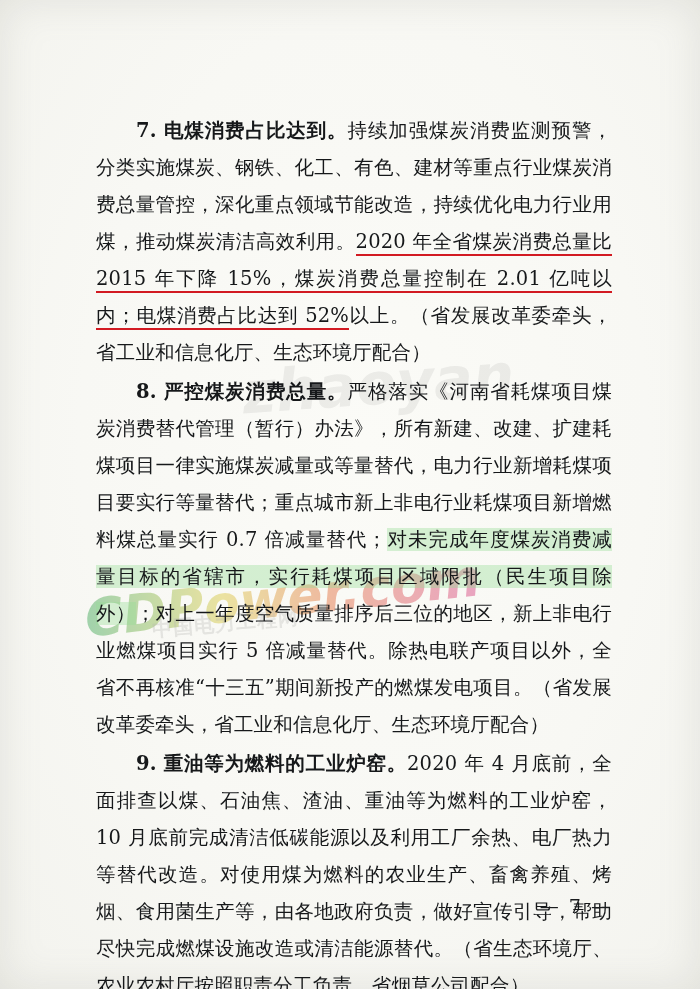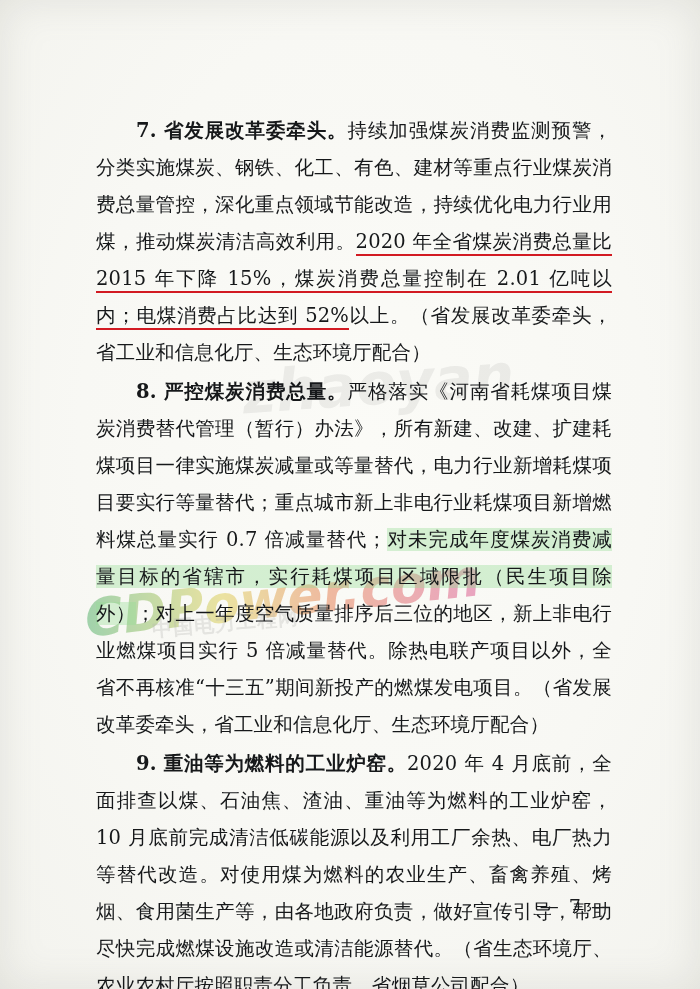--- a/index.html
+++ b/index.html
@@ -129,21 +129,21 @@
 
   <div class="watermark">
     <div class="wm-text wm-1">zhaoyan</div>
     <div class="wm-text wm-2">CDPower.com</div>
     <div class="wm-text wm-3">中国电力工程网</div>
   </div>
 
   <div class="content">
 
     <p class="para indent">
-      <span class="bold">7.</span><span>&nbsp;</span><span class="bold">省发展改革委牵头。</span><span>持续加强煤炭消费监测预警，分类实施煤炭、钢铁、化工、有色、建材等重点行业煤炭消费总量管控，深化重点领域节能改造，持续优化电力行业用煤，推动煤炭清洁高效利用。</span><span class="hl-red-underline">2020 年全省煤炭消费总量比 2015 年下降 15%，煤炭消费总量控制在 2.01 亿吨以内；电煤消费占比达到 52%</span><span>以上。（省发展改革委牵头，省工业和信息化厅、生态环境厅配合）</span>
+      <span class="bold">7.</span><span>&nbsp;</span><span class="bold">电煤消费占比达到。</span><span>持续加强煤炭消费监测预警，分类实施煤炭、钢铁、化工、有色、建材等重点行业煤炭消费总量管控，深化重点领域节能改造，持续优化电力行业用煤，推动煤炭清洁高效利用。</span><span class="hl-red-underline">2020 年全省煤炭消费总量比 2015 年下降 15%，煤炭消费总量控制在 2.01 亿吨以内；电煤消费占比达到 52%</span><span>以上。（省发展改革委牵头，省工业和信息化厅、生态环境厅配合）</span>
     </p>
 
     <p class="para indent">
       <span class="bold">8.</span><span>&nbsp;</span><span class="bold">严控煤炭消费总量。</span><span>严格落实《河南省耗煤项目煤炭消费替代管理（暂行）办法》，所有新建、改建、扩建耗煤项目一律实施煤炭减量或等量替代，电力行业新增耗煤项目要实行等量替代；重点城市新上非电行业耗煤项目新增燃料煤总量实行 0.7 倍减量替代；</span><span class="hl-green">对未完成年度煤炭消费减量目标的省辖市，实行耗煤项目区域限批（民生项目除外）</span><span>；对上一年度空气质量排序后三位的地区，新上非电行业燃煤项目实行 5 倍减量替代。除热电联产项目以外，全省不再核准“十三五”期间新投产的燃煤发电项目。（省发展改革委牵头，省工业和信息化厅、生态环境厅配合）</span>
     </p>
 
     <p class="para indent">
       <span class="bold">9.</span><span>&nbsp;</span><span class="bold">重油等为燃料的工业炉窑。</span><span>2020 年 4 月底前，全面排查以煤、石油焦、渣油、重油等为燃料的工业炉窑，10 月底前完成清洁低碳能源以及利用工厂余热、电厂热力等替代改造。对使用煤为燃料的农业生产、畜禽养殖、烤烟、食用菌生产等，由各地政府负责，做好宣传引导，帮助尽快完成燃煤设施改造或清洁能源替代。（省生态环境厅、农业农村厅按照职责分工负责，省烟草公司配合）</span>
     </p>
 

